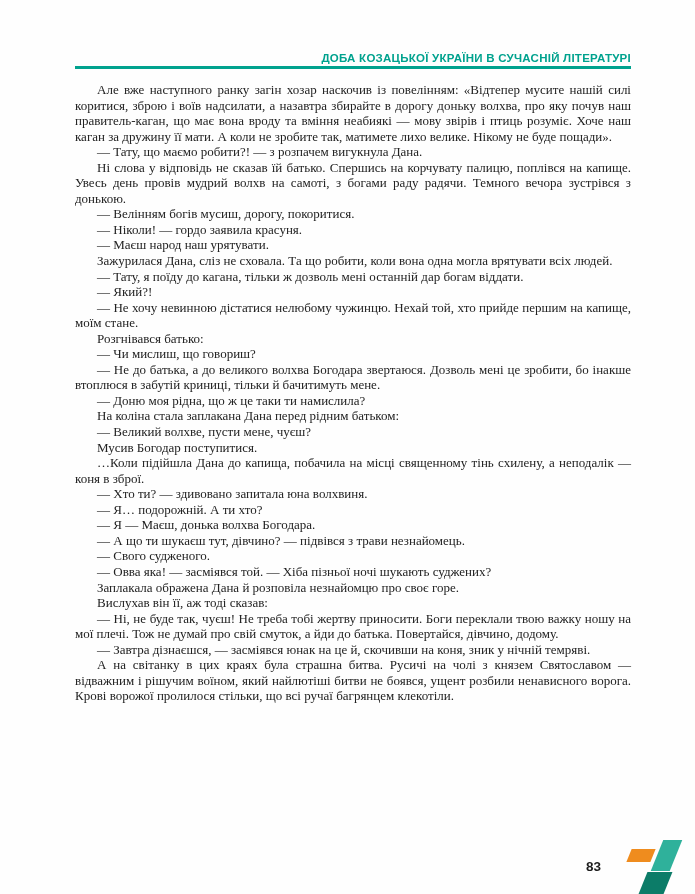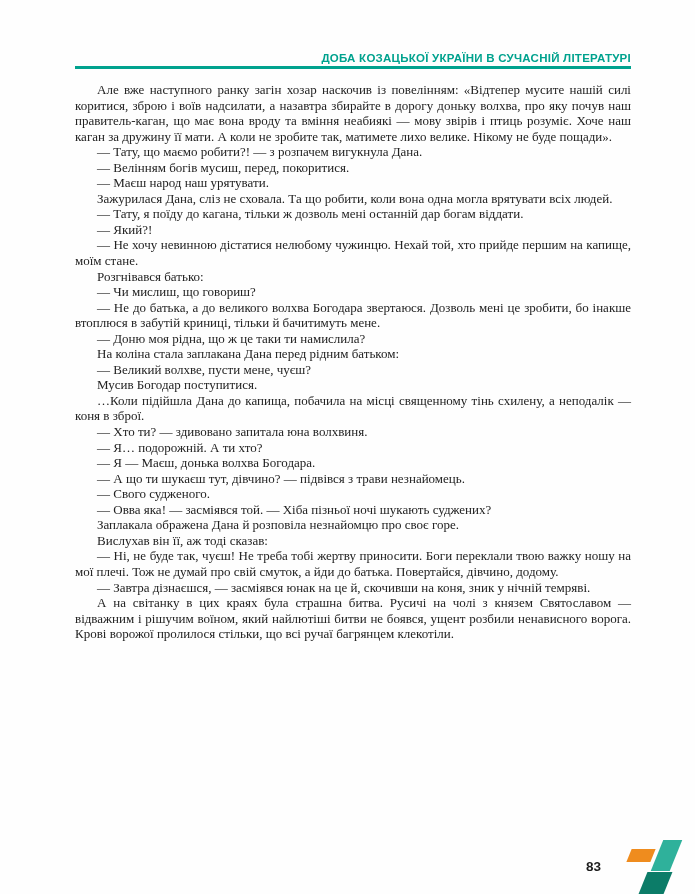--- a/index.html
+++ b/index.html
@@ -105,21 +105,23 @@
 
   <div class="header">
     <span class="header-title">ДОБА КОЗАЦЬКОЇ УКРАЇНИ В СУЧАСНІЙ ЛІТЕРАТУРІ</span>
   </div>
 
   <div class="header-rule"></div>
 
   <div class="body-text" id="text-body">
       <p class="para">Але вже наступного ранку загін хозар наскочив із повелінням: «Відтепер мусите нашій силі коритися, зброю і воїв надсилати, а назавтра збирайте в дорогу доньку волхва, про яку почув наш правитель-каган, що має вона вроду та вміння неабиякі — мову звірів і птиць розуміє. Хоче наш каган за дружину її мати. А коли не зробите так, матимете лихо велике. Нікому не буде пощади».</p>
       <p class="para">— Тату, що маємо робити?! — з розпачем вигукнула Дана.</p>
-      <p class="para">— Велінням богів мусиш, перед, покоритися.</p>
+      <p class="para">Ні слова у відповідь не сказав їй батько. Спершись на корчувату палицю, поплівся на капище. Увесь день провів мудрий волхв на самоті, з богами раду радячи. Темного вечора зустрівся з донькою.</p>
+      <p class="para">— Велінням богів мусиш, дорогу, покоритися.</p>
+      <p class="para">— Ніколи! — гордо заявила красуня.</p>
       <p class="para">— Маєш народ наш урятувати.</p>
       <p class="para">Зажурилася Дана, сліз не сховала. Та що робити, коли вона одна могла врятувати всіх людей.</p>
       <p class="para">— Тату, я поїду до кагана, тільки ж дозволь мені останній дар богам віддати.</p>
       <p class="para">— Який?!</p>
       <p class="para">— Не хочу невинною дістатися нелюбому чужинцю. Нехай той, хто прийде першим на капище, моїм стане.</p>
       <p class="para">Розгнівався батько:</p>
       <p class="para">— Чи мислиш, що говориш?</p>
       <p class="para">— Не до батька, а до великого волхва Богодара звертаюся. Дозволь мені це зробити, бо інакше втоплюся в забутій криниці, тільки й бачитимуть мене.</p>
       <p class="para">— Доню моя рідна, що ж це таки ти намислила?</p>
       <p class="para">На коліна стала заплакана Дана перед рідним батьком:</p>

